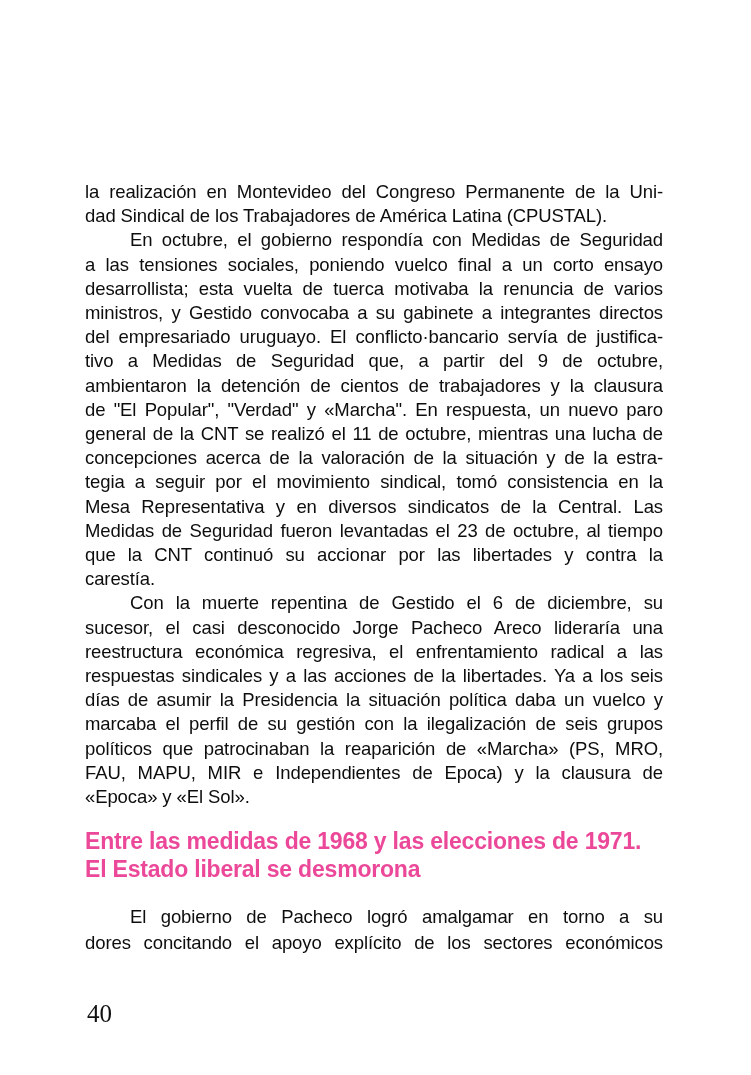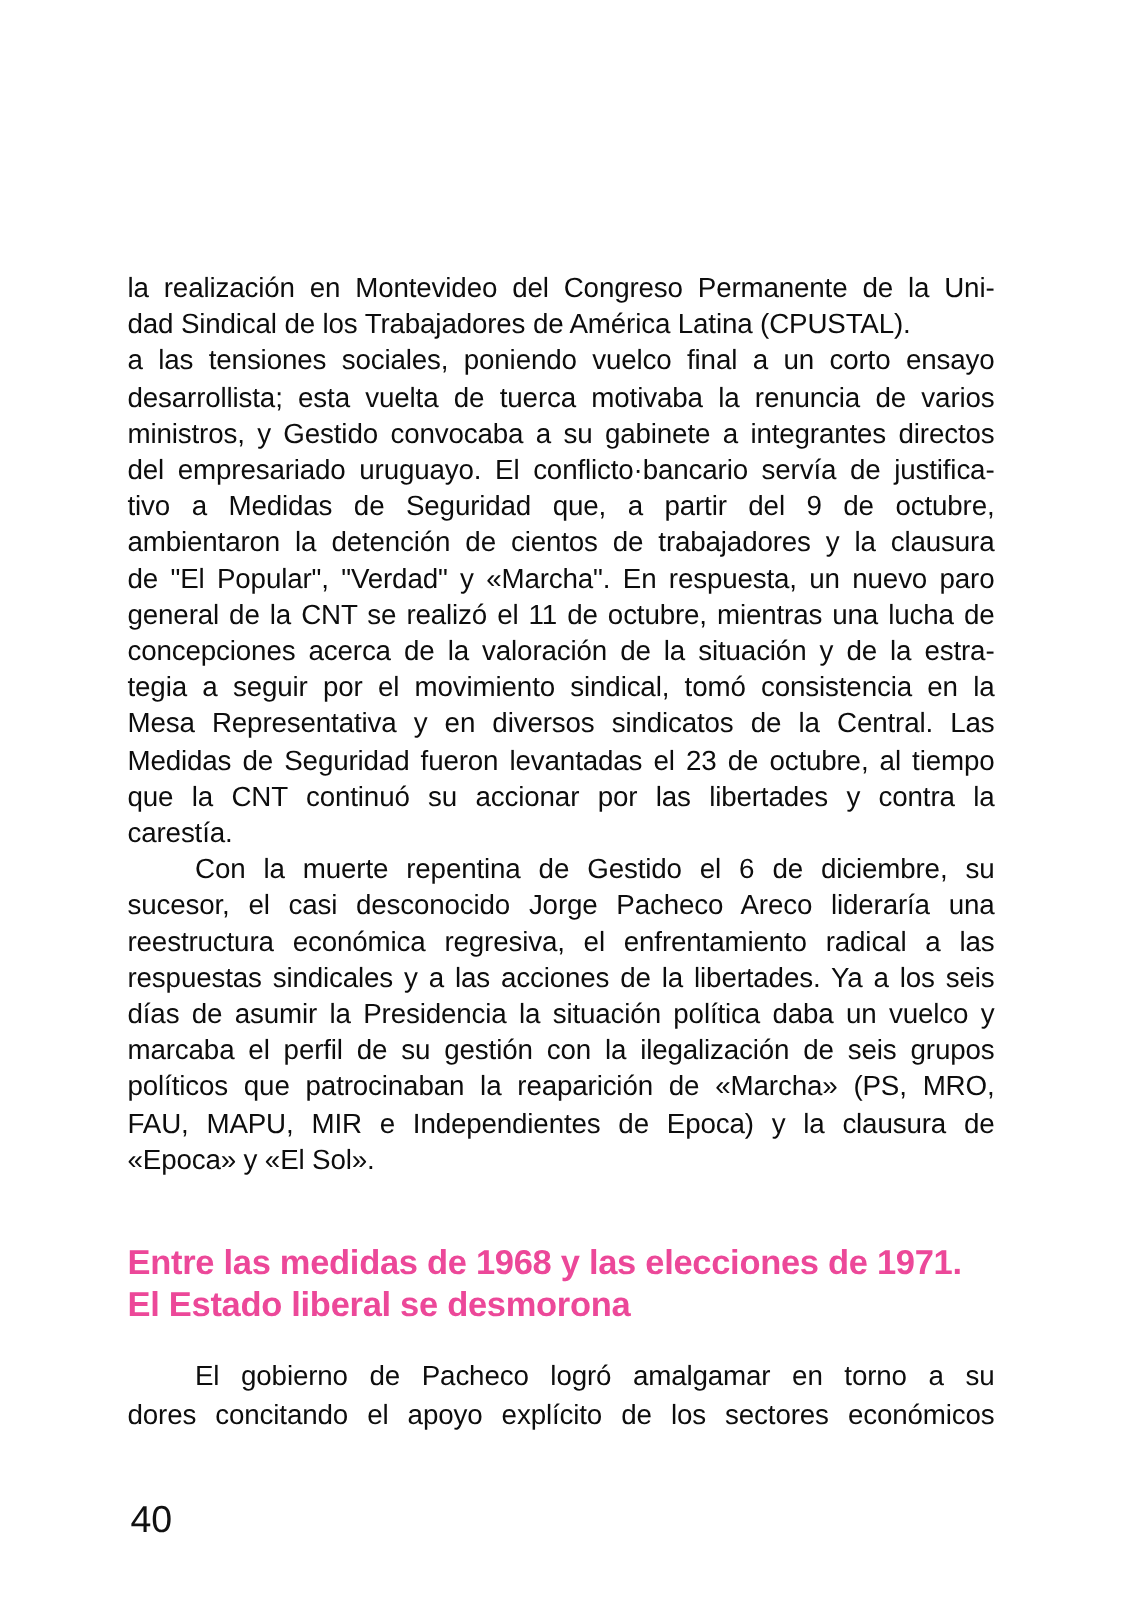--- a/index.html
+++ b/index.html
@@ -48,36 +48,37 @@
     font-size: 23px;
     line-height: 28px;
     font-weight: bold;
     letter-spacing: -0.2px;
     color: #ec4899;
   }
   .folio {
     position: absolute;
     left: 87px;
     top: 981px;
-    font-family: Liberation Sans, sans-serif;
+    font-family: Liberation Serif, serif;
     font-size: 25px;
     line-height: 1;
     color: #111;
   }
 </style>
 </head>
 <body>
 
 <div class="page">
 
   <div class="text-block block-main">
 
     <div class="ln">la realización en Montevideo del Congreso Permanente de la Uni-</div>
     <div class="ln natural">dad Sindical de los Trabajadores de América Latina (CPUSTAL).</div>
 
+    <div class="ln ind">En octubre, el gobierno respondía con Medidas de Seguridad</div>
     <div class="ln">a las tensiones sociales, poniendo vuelco final a un corto ensayo</div>
     <div class="ln">desarrollista; esta vuelta de tuerca motivaba la renuncia de varios</div>
     <div class="ln">ministros, y Gestido convocaba a su gabinete a integrantes directos</div>
     <div class="ln">del empresariado uruguayo. El conflicto·bancario servía de justifica-</div>
     <div class="ln">tivo a Medidas de Seguridad que, a partir del 9 de octubre,</div>
     <div class="ln">ambientaron la detención de cientos de trabajadores y la clausura</div>
     <div class="ln">de "El Popular", "Verdad" y «Marcha". En respuesta, un nuevo paro</div>
     <div class="ln">general de la CNT se realizó el 11 de octubre, mientras una lucha de</div>
     <div class="ln">concepciones acerca de la valoración de la situación y de la estra-</div>
     <div class="ln">tegia a seguir por el movimiento sindical, tomó consistencia en la</div>

